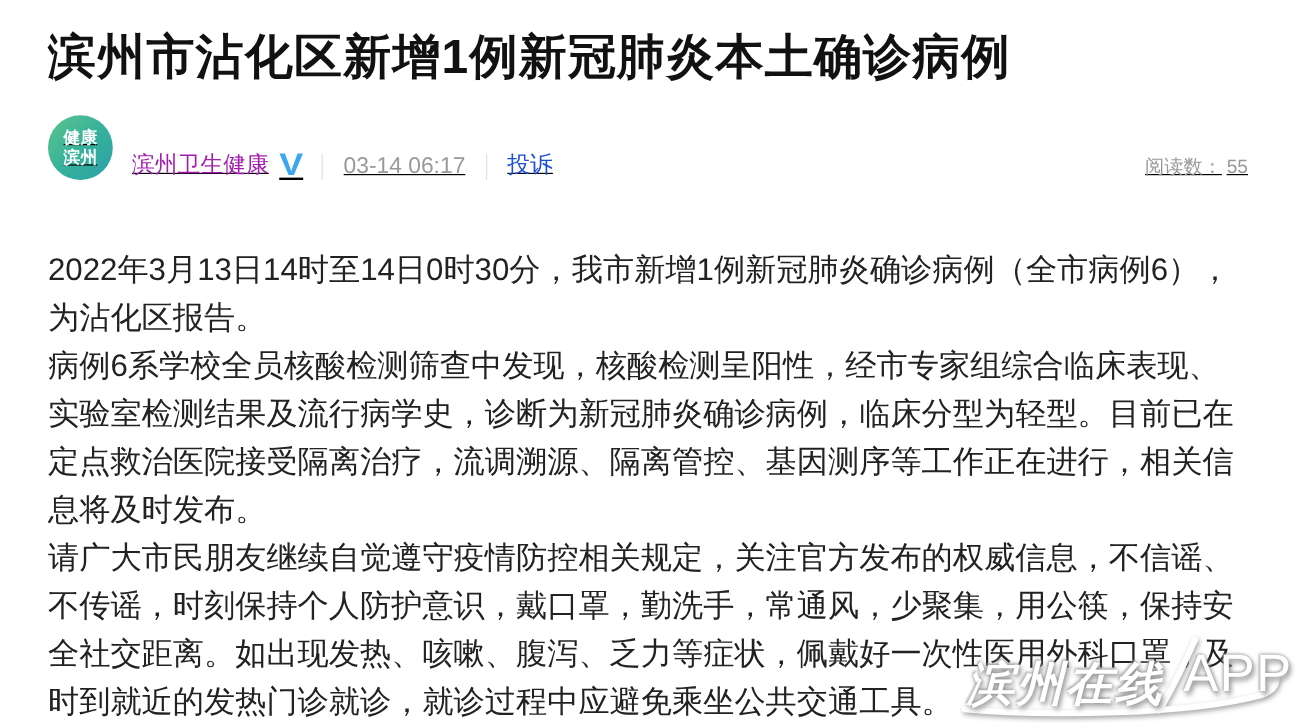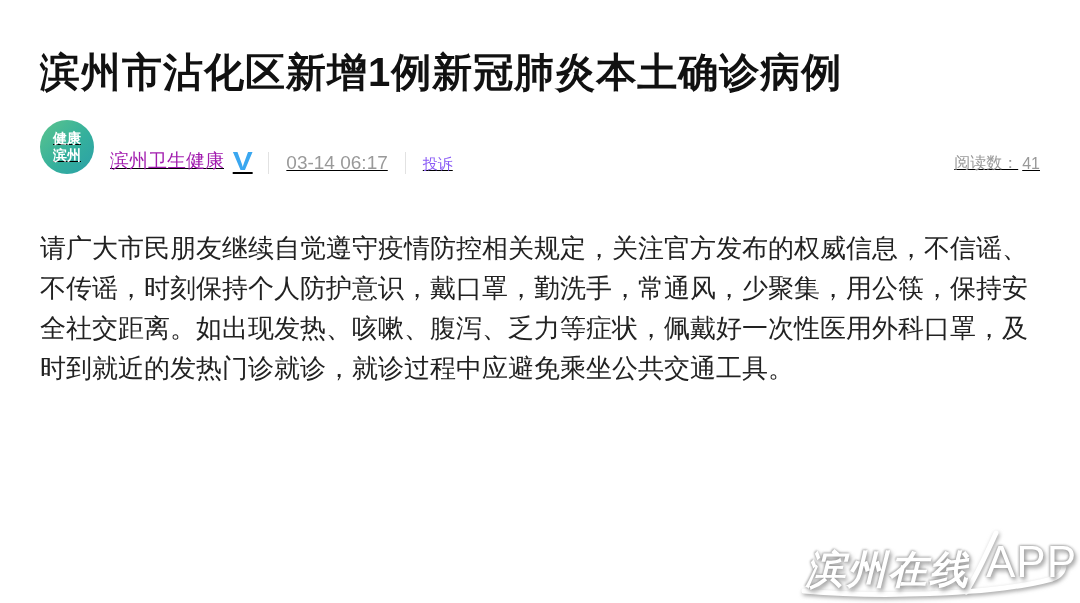--- a/index.html
+++ b/index.html
@@ -8,21 +8,21 @@
 
   .page {
     position: relative;
     width: 1080px; height: 603px;
     padding: 0 40px;
     background: #ffffff;
   }
 
   
   .article-title {
-    padding-top: 48px;
+    padding-top: 24px;
     font-size: 40px;
     font-weight: 700;
     color: #111111;
     letter-spacing: 1px;
     line-height: 1.2;
     white-space: nowrap;
   }
 
   
   .author-row {
@@ -62,21 +62,21 @@
     transform: scaleX(1.15);
     cursor: pointer;
   }
   .sep {
     width: 1px;
     height: 22px;
     background: #e2e2e2;
     margin: 0 17px;
   }
   .timestamp { font-size: 19px; color: #999999; }
-  .report-link { font-size: 15px; color: #8b5cf6; cursor: pointer; }
+  .report-link { font-size: 19px; color: #1d4ed8; cursor: pointer; }
   .read-count {
     margin-left: auto;
     font-size: 16px;
     color: #999999;
     display: flex;
     align-items: center;
   }
   .read-count .val { margin-left: 4px; }
 
   
@@ -139,25 +139,27 @@
     <span class="sep"></span>
 
     <span class="timestamp">03-14 06:17</span>
 
     <span class="sep"></span>
 
     <span class="report-link">投诉</span>
 
     <span class="read-count">
       <span>阅读数：</span>
-      <span class="val">41</span>
+      <span class="val">55</span>
     </span>
   </div>
 
   <div class="article-body">
+    <p>2022年3月13日14时至14日0时30分，我市新增1例新冠肺炎确诊病例（全市病例6），为沾化区报告。</p>
+    <p>病例6系学校全员核酸检测筛查中发现，核酸检测呈阳性，经市专家组综合临床表现、实验室检测结果及流行病学史，诊断为新冠肺炎确诊病例，临床分型为轻型。目前已在定点救治医院接受隔离治疗，流调溯源、隔离管控、基因测序等工作正在进行，相关信息将及时发布。</p>
     <p>请广大市民朋友继续自觉遵守疫情防控相关规定，关注官方发布的权威信息，不信谣、不传谣，时刻保持个人防护意识，戴口罩，勤洗手，常通风，少聚集，用公筷，保持安全社交距离。如出现发热、咳嗽、腹泻、乏力等症状，佩戴好一次性医用外科口罩，及时到就近的发热门诊就诊，就诊过程中应避免乘坐公共交通工具。</p>
   </div>
 
   <div class="watermark">
     <svg width="268" height="72" viewBox="0 0 268 72" style="filter: drop-shadow(1px 2px 2px rgba(130,130,130,0.75));">
       <path d="M4,62 C70,68 190,67 252,50 C260,47 264,42 264,36" fill="none" stroke="#ffffff" stroke-width="5" stroke-linecap="round"></path>
       <path d="M196,4 C186,26 176,48 166,63" fill="none" stroke="#ffffff" stroke-width="5" stroke-linecap="round"></path>
     </svg>
     <span class="wm-cjk">滨州在线</span>
     <span class="wm-latin">APP</span>

